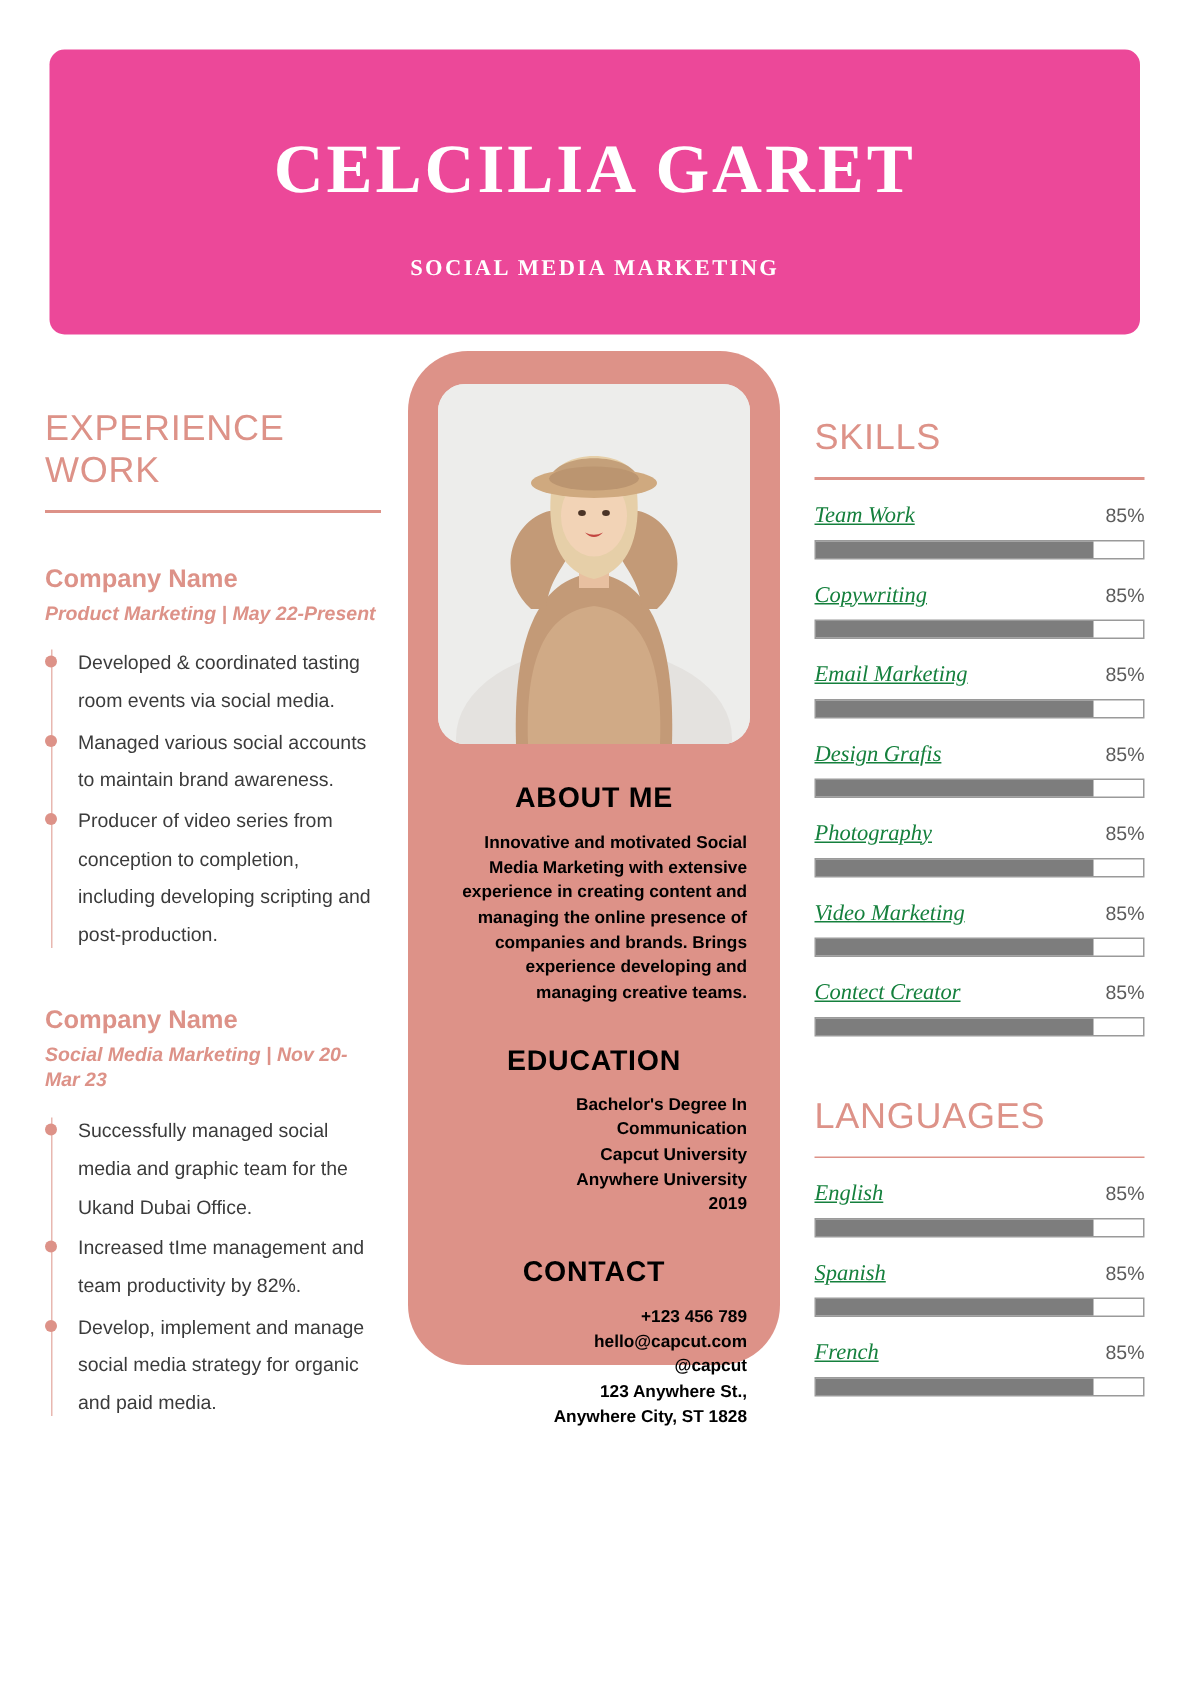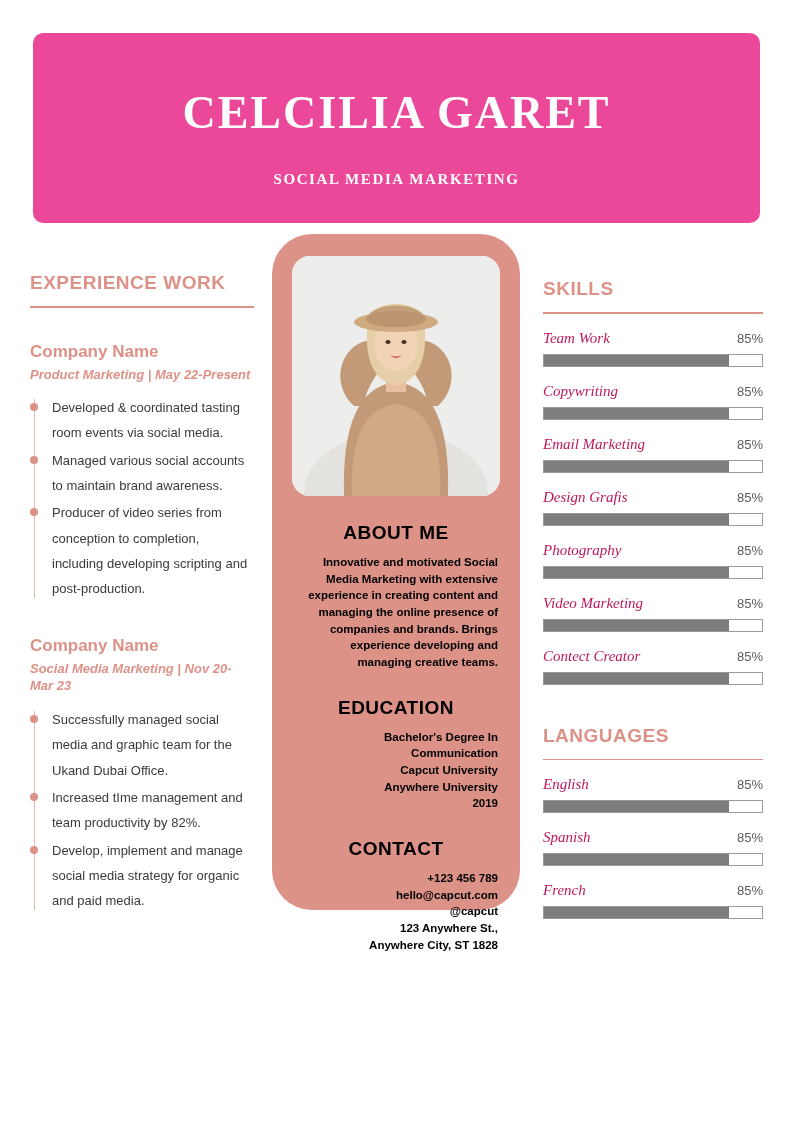--- a/index.html
+++ b/index.html
@@ -91,22 +91,22 @@
   .panel-body .line { display: block; }
 
   
   .left-col {
     position: absolute;
     left: 30px;
     top: 272px;
     width: 224px;
   }
   .sec-title {
-    font-size: 19px;
-    font-weight: bold;
+    font-size: 24px;
+    font-weight: normal;
     color: #dd9288;
     letter-spacing: 0.5px;
   }
   .sec-rule {
     height: 1.5px;
     background: #dd9288;
     margin-top: 12px;
     width: 100%;
   }
   .job { margin-top: 34px; position: relative; }
@@ -162,21 +162,22 @@
   .skill { margin-top: 16px; }
   .skill-row {
     display: flex;
     justify-content: space-between;
     align-items: baseline;
   }
   .skill-name {
     font-family: "Liberation Serif", serif;
     font-style: italic;
     font-size: 15px;
-    color: #be185d;
+    color: #15803d;
+    text-decoration: underline;
   }
   .skill-pct {
     font-size: 13px;
     color: #5c5c5c;
     font-family: "Liberation Sans", sans-serif;
   }
   .bar {
     margin-top: 7px;
     height: 13px;
     width: 100%;

